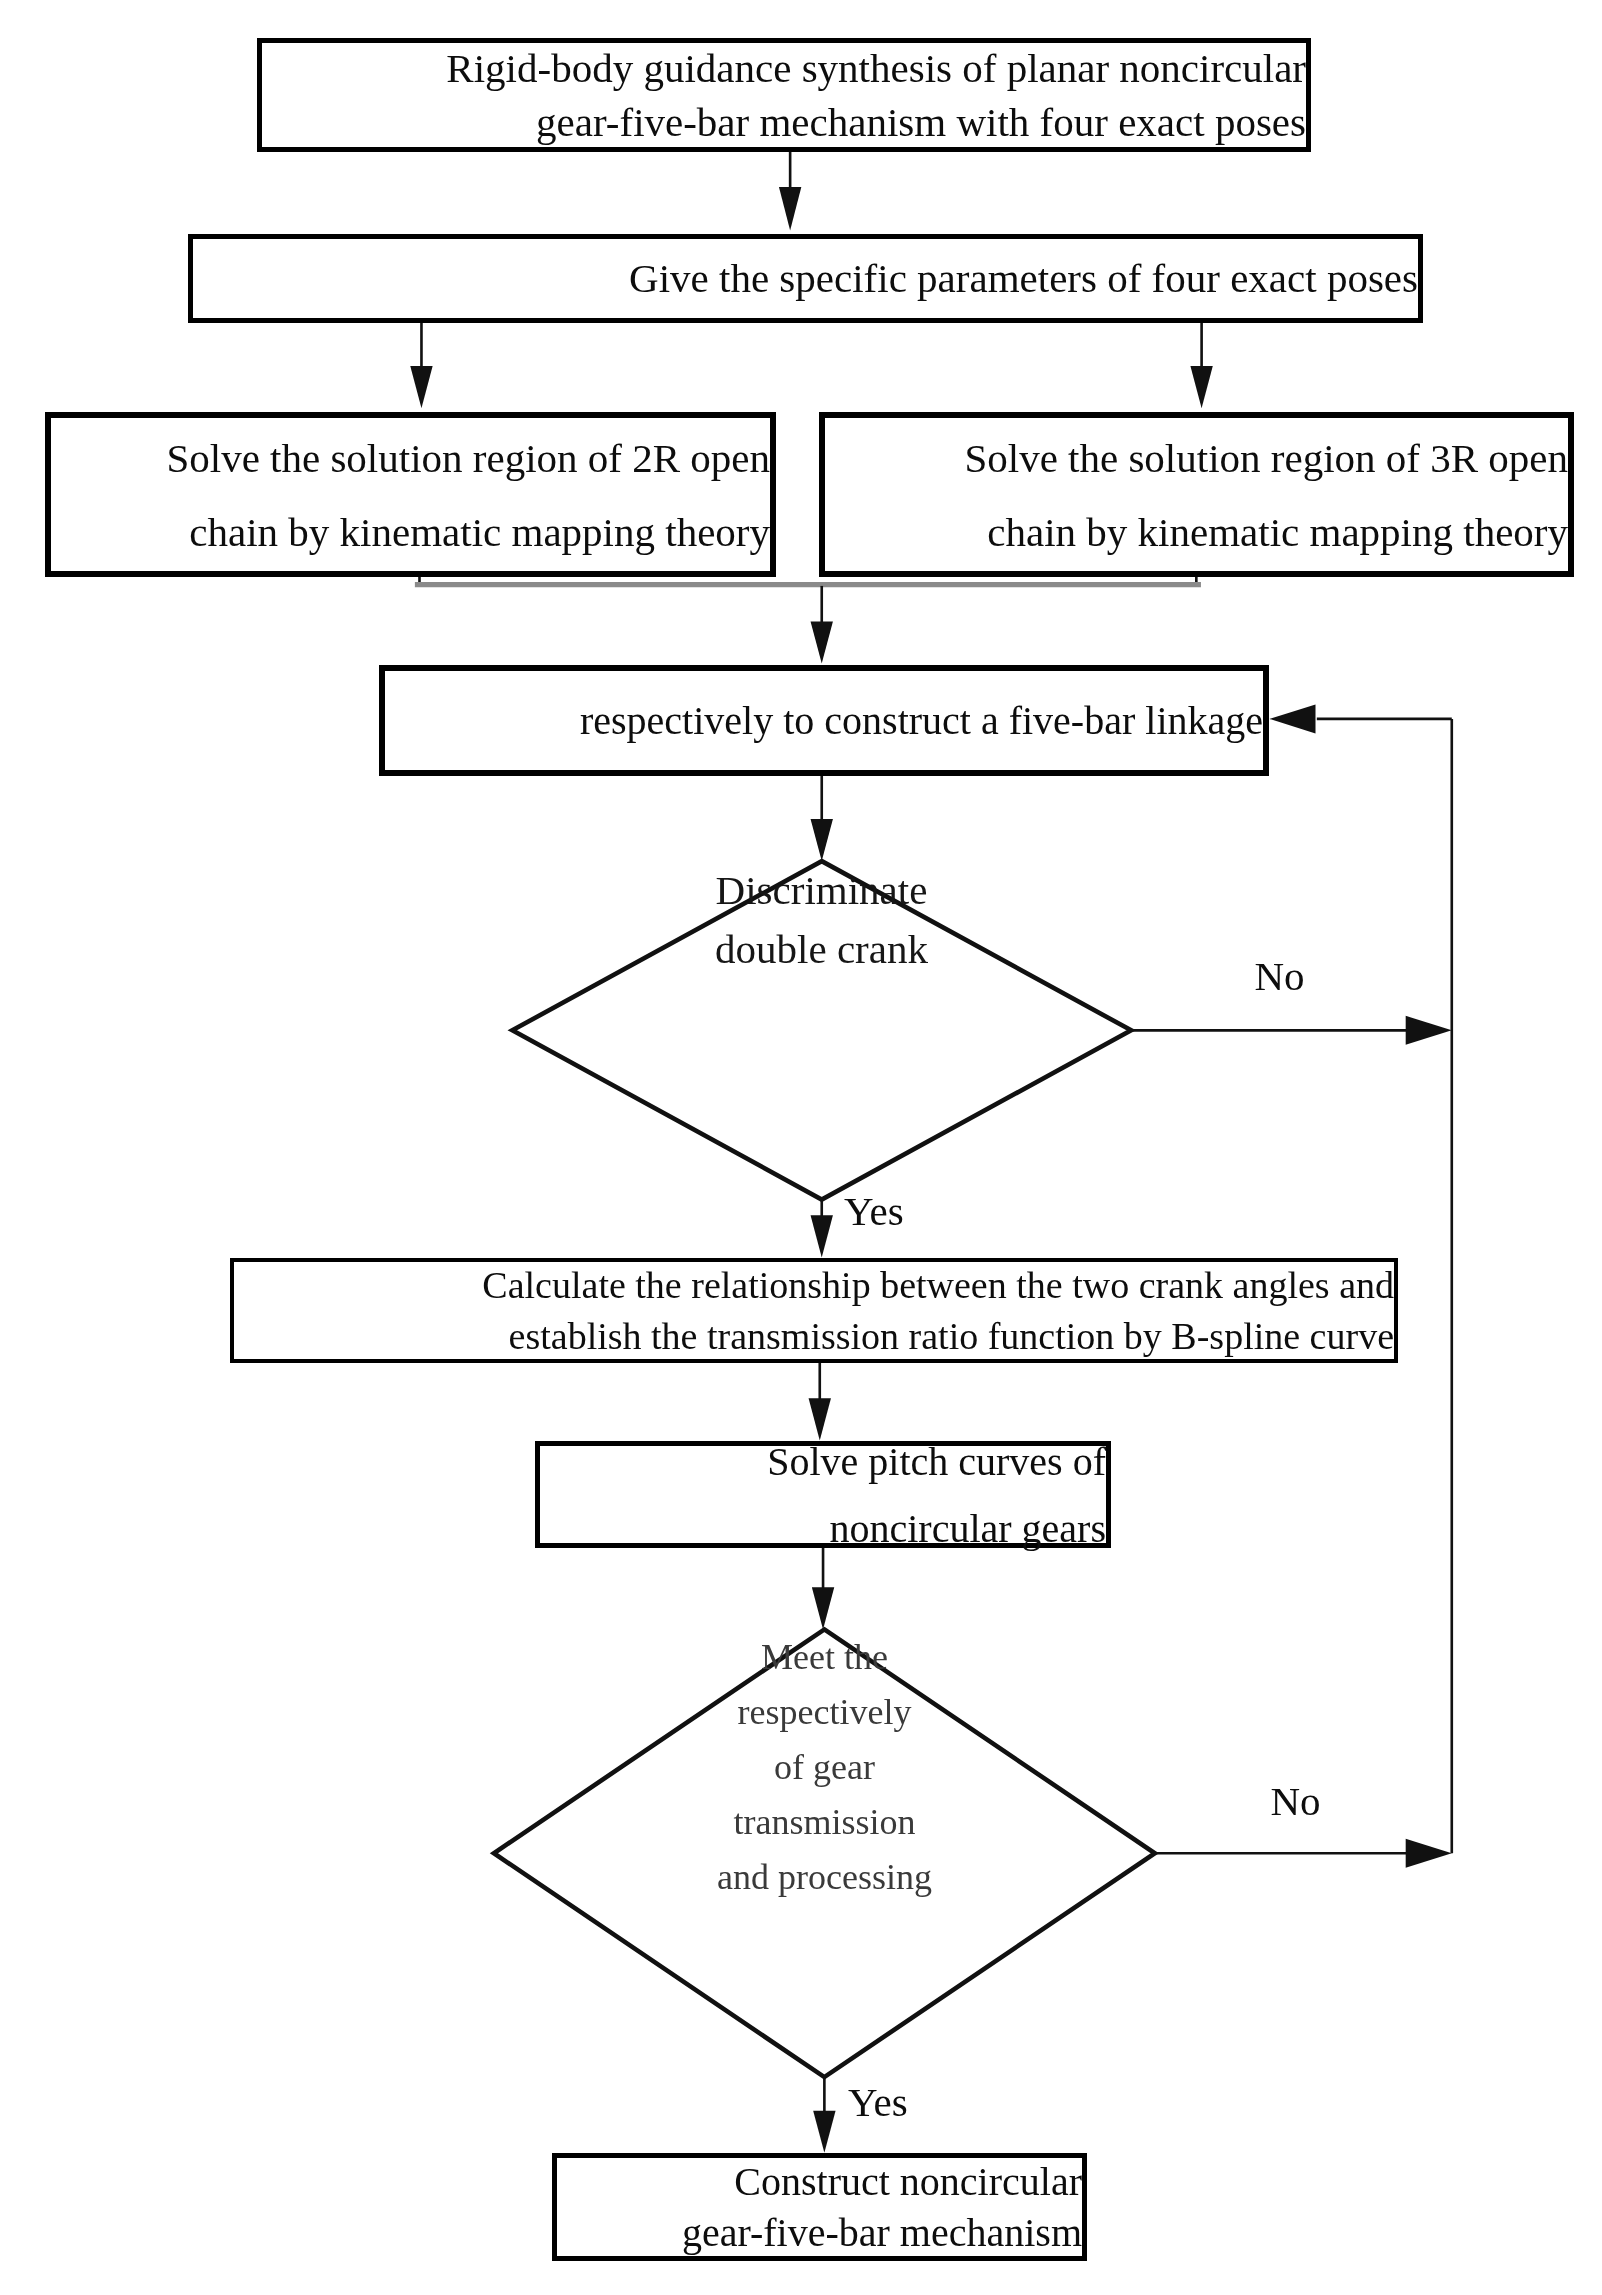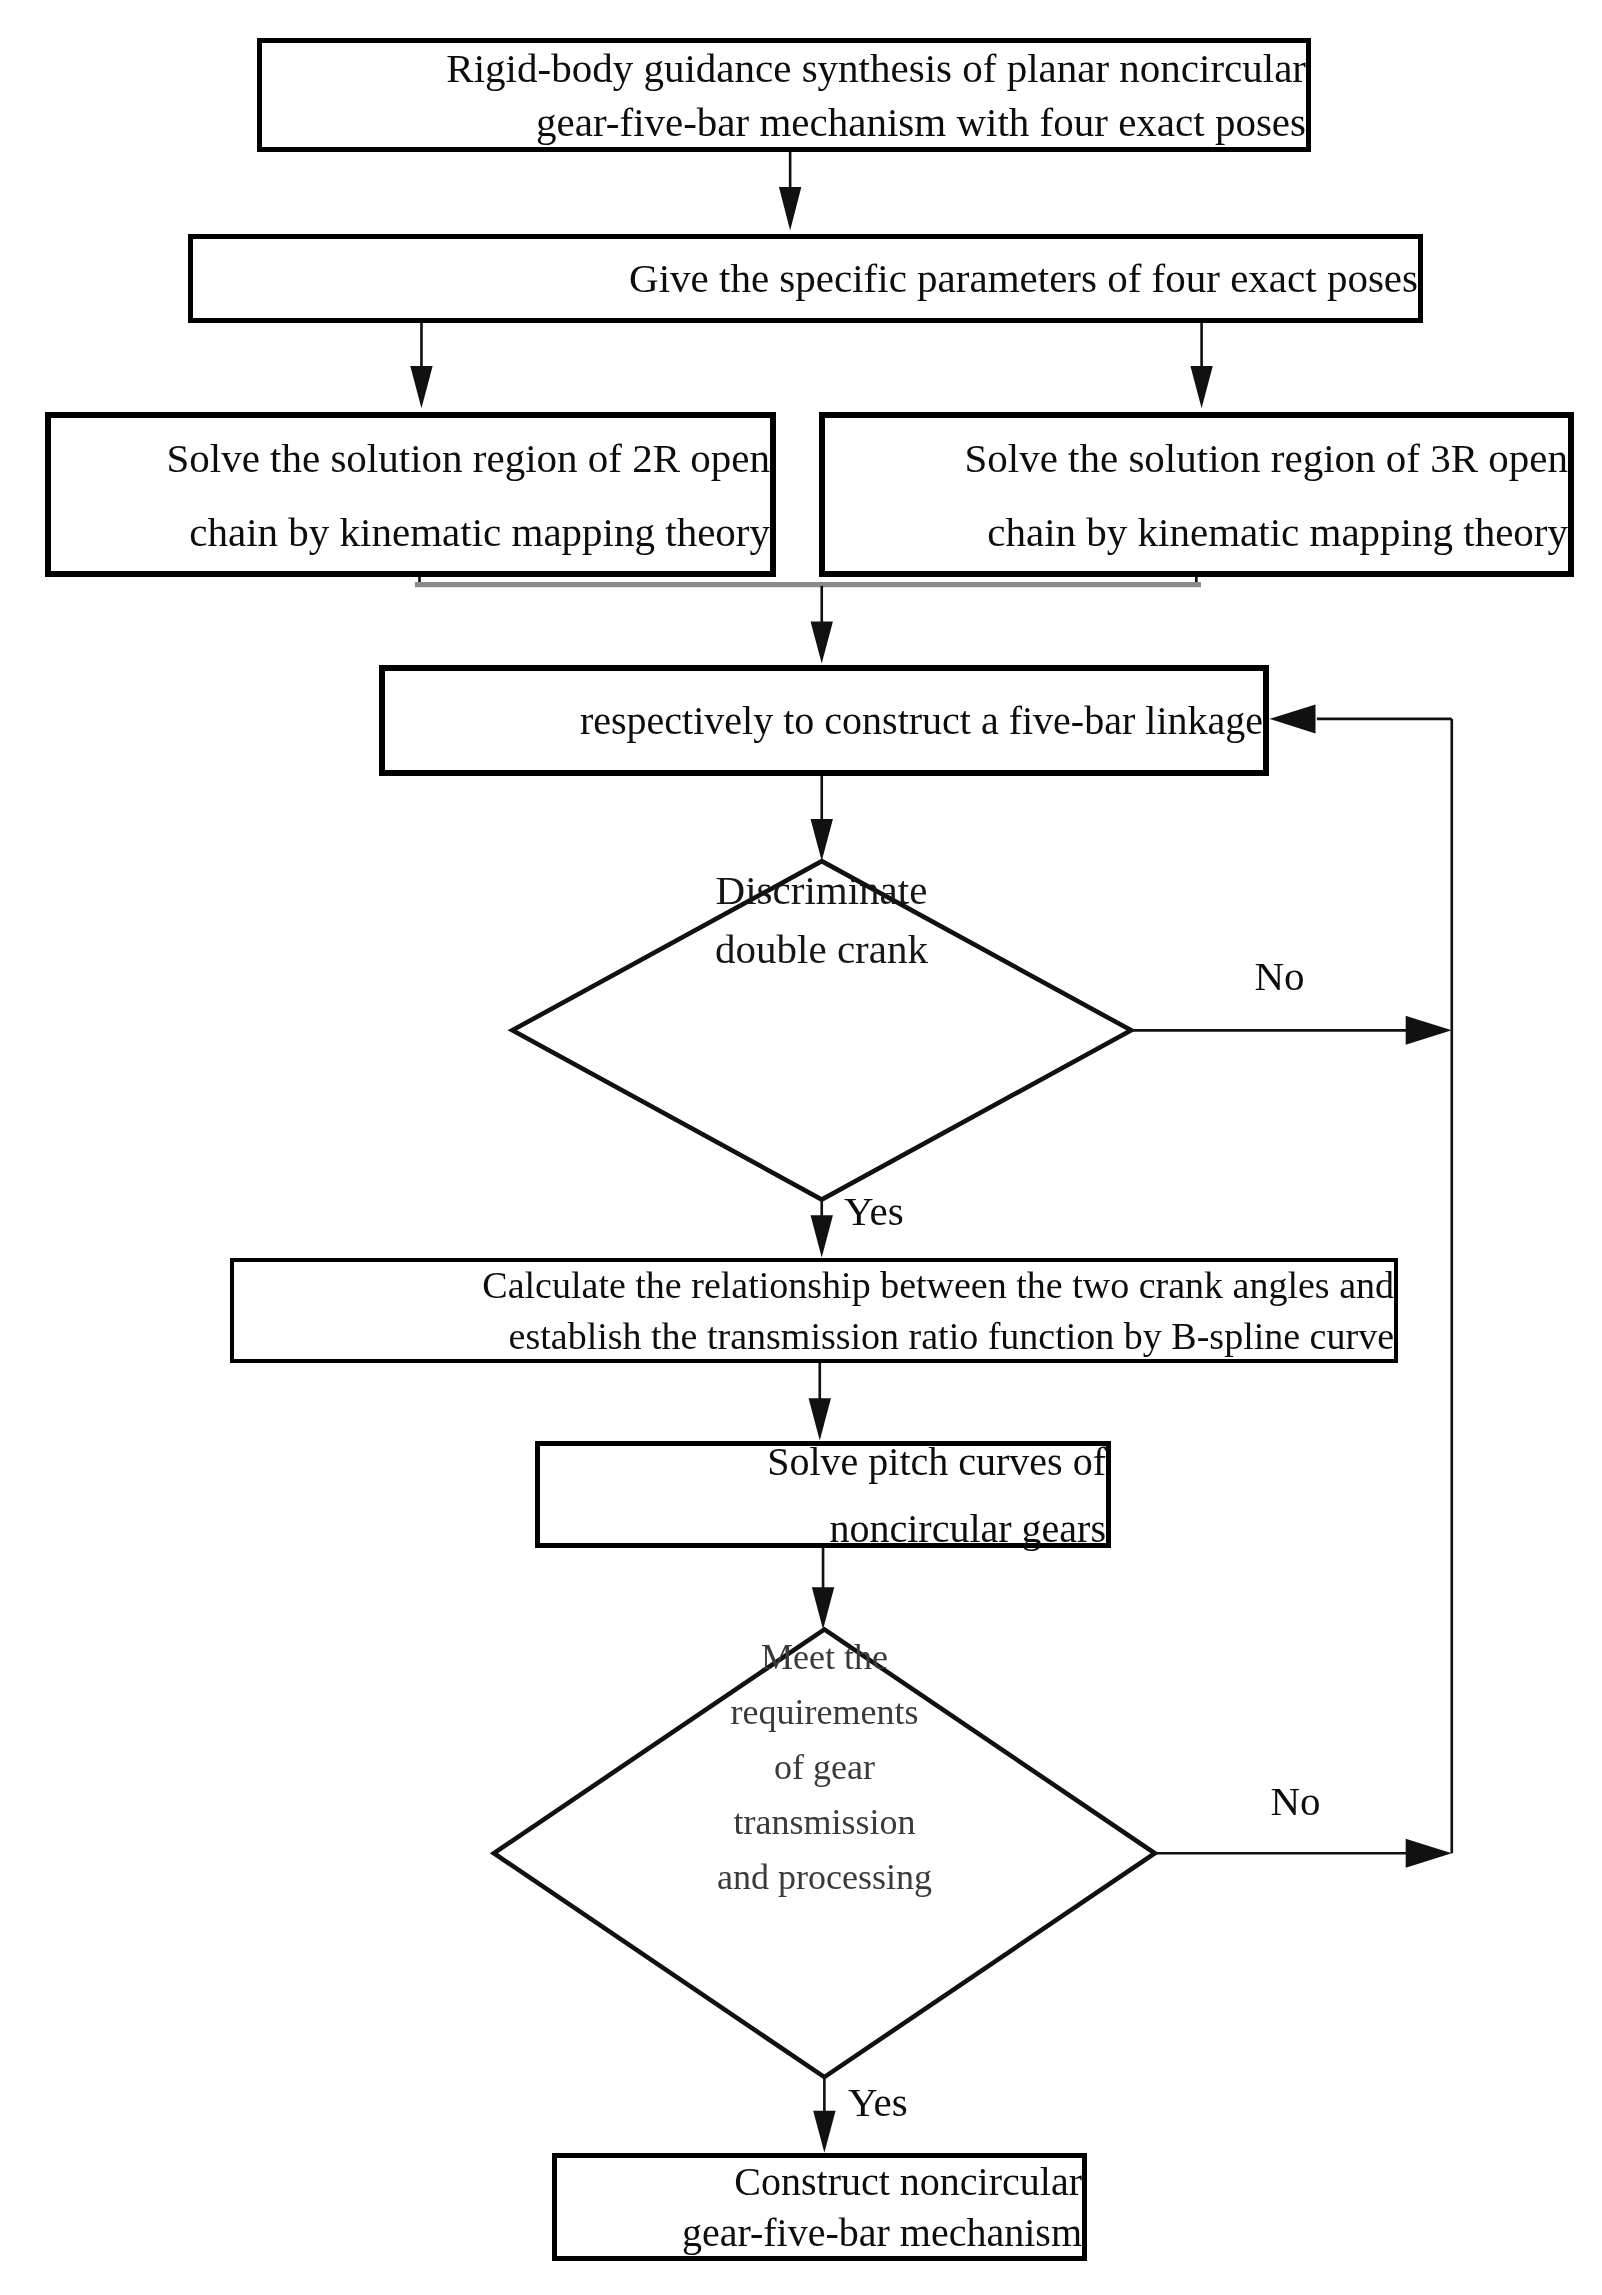--- a/index.html
+++ b/index.html
@@ -141,21 +141,21 @@
     <div class="ln">gear-five-bar mechanism</div>
   </div>
 
   <div class="dtext" id="t-d1">
     <div class="ln">Discriminate</div>
     <div class="ln">double crank</div>
   </div>
 
   <div class="dtext" id="t-d2">
     <div class="ln">Meet the</div>
-    <div class="ln">requirements</div>
+    <div class="ln">respectively</div>
     <div class="ln">of gear</div>
     <div class="ln">transmission</div>
     <div class="ln">and processing</div>
   </div>
 
   <div class="edge-label" id="lbl-yes1">Yes</div>
   <div class="edge-label" id="lbl-no1">No</div>
   <div class="edge-label" id="lbl-yes2">Yes</div>
   <div class="edge-label" id="lbl-no2">No</div>
 

